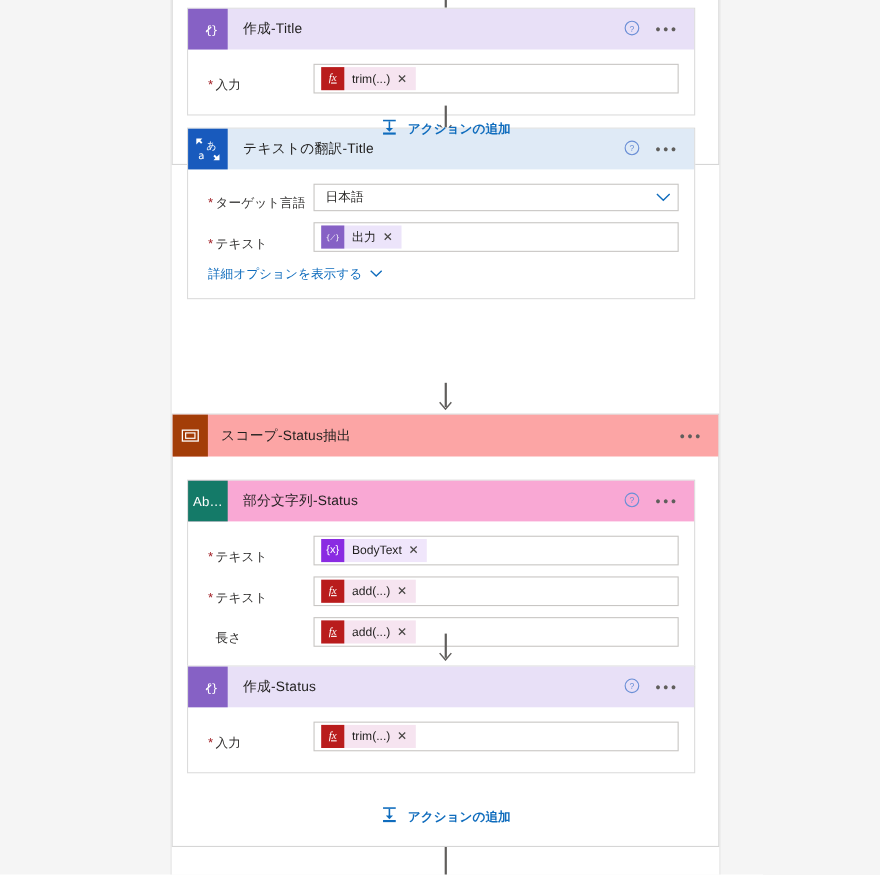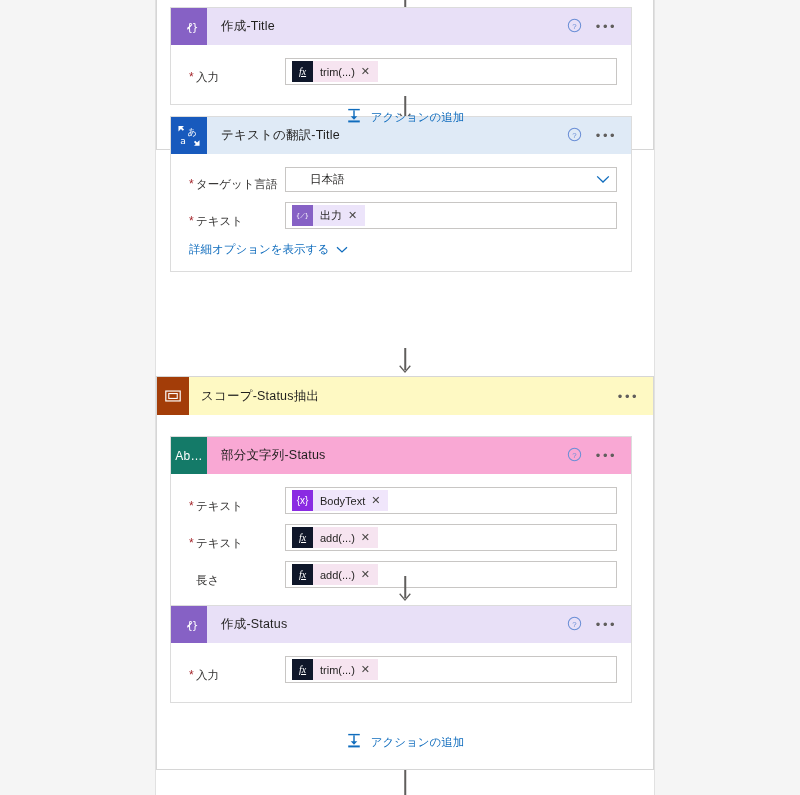--- a/index.html
+++ b/index.html
@@ -38,21 +38,21 @@
     box-sizing: border-box;
     border: 1px solid #d6d6d6;
     background: #ffffff;
   }
   .scope-upper { top: -190px; height: 340px; }
 
   .scope-header {
     height: 38px;
     display: flex;
     align-items: center;
-    background: #fef9c3;
+    background: #fca5a5;
     position: relative;
   }
   .scope-header .tile {
     width: 32px;
     height: 38px;
     background: #a33d08;
     display: flex;
     align-items: center;
     justify-content: center;
     flex: none;
@@ -152,21 +152,21 @@
     flex: 1;
     min-height: 25px;
     border: 1px solid #c8c6c4;
     background: #ffffff;
     display: flex;
     align-items: center;
     padding: 2px 6px;
     box-sizing: border-box;
   }
   .field-box.select {
-    padding-left: 24px;
+    padding-left: 10px;
     justify-content: space-between;
   }
   .select-value { font-size: 11.5px; color: #201f1e; }
 
   
   .token {
     display: inline-flex;
     align-items: center;
     height: 21px;
     padding-right: 6px;
@@ -184,21 +184,21 @@
     flex: none;
   }
   .token .tok-text { padding: 0 6px 0 7px; white-space: nowrap; }
   .token .tok-x {
     font-size: 11px;
     color: #484644;
     cursor: pointer;
     padding-right: 2px;
   }
   .tok-fx { background: #f6e4f0; }
-  .tok-fx .tok-tile { background: #0f172a; font-style: italic; font-family: "Liberation Serif", serif; text-decoration: underline; }
+  .tok-fx .tok-tile { background: #b91c1c; font-style: italic; font-family: "Liberation Serif", serif; text-decoration: underline; }
   .tok-out { background: #ece4fa; }
   .tok-out .tok-tile { background: #8661c5; }
   .tok-var { background: #f0e6fb; }
   .tok-var .tok-tile { background: #8a2be2; }
 
   .adv-link {
     margin: 8px 0 0 18px;
     color: #0f6cbd;
     font-size: 11.5px;
     display: inline-flex;
@@ -209,20 +209,21 @@
 
   
   .add-action {
     display: flex;
     align-items: center;
     justify-content: center;
     gap: 9px;
     color: #0f6cbd;
     font-size: 11.5px;
     cursor: pointer;
+    font-weight: bold;
   }
 
   
   .conn {
     position: absolute;
     left: 50%;
     transform: translateX(-50%);
     width: 14px;
   }
   .conn .line {

